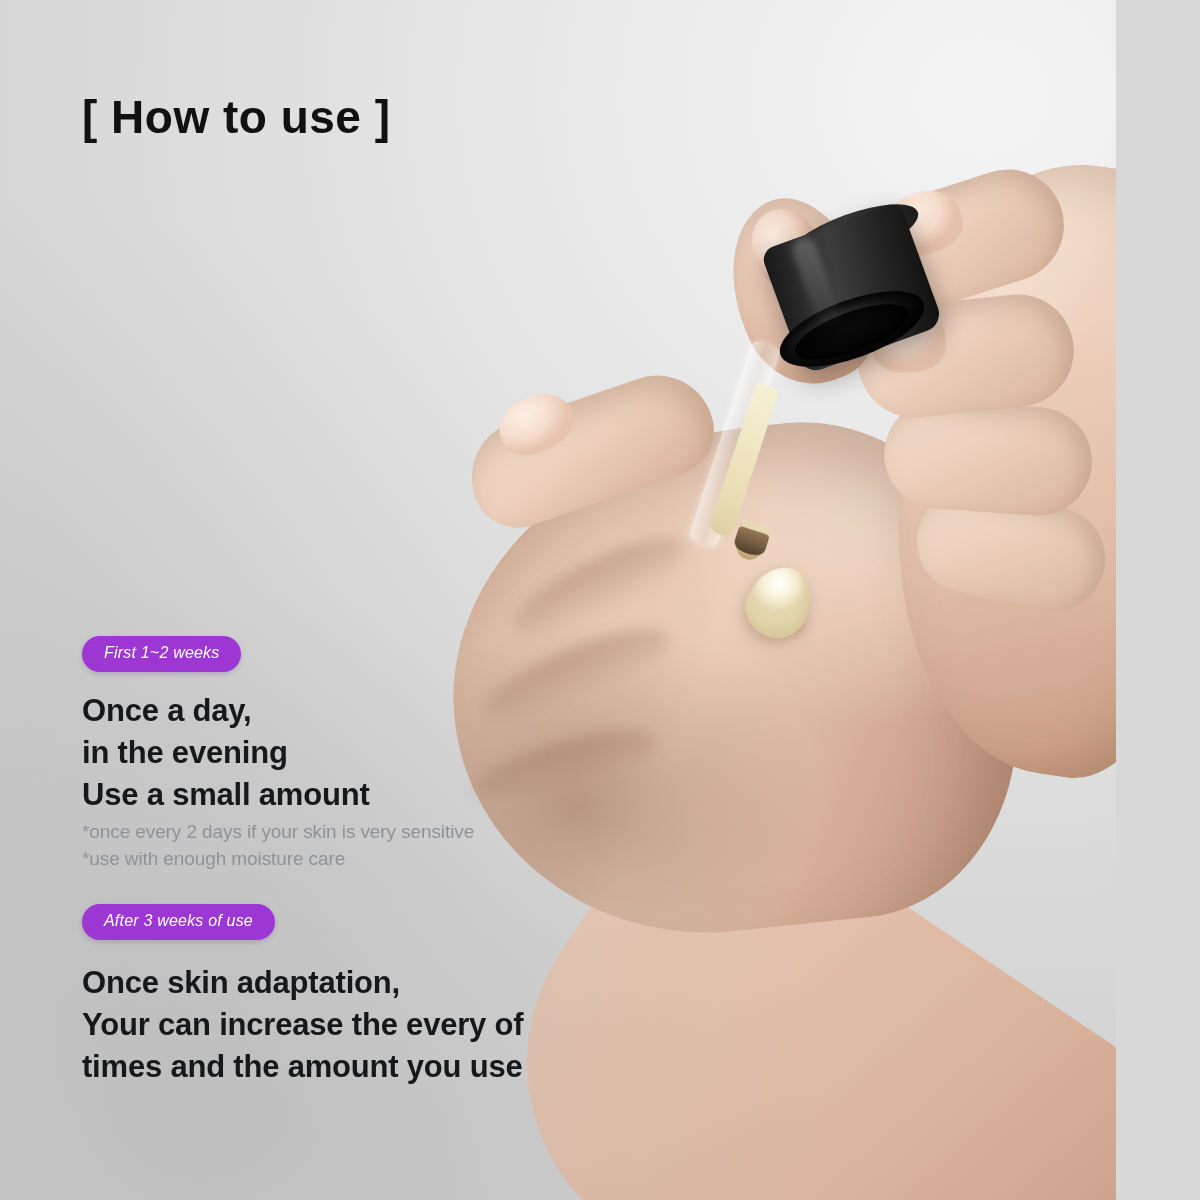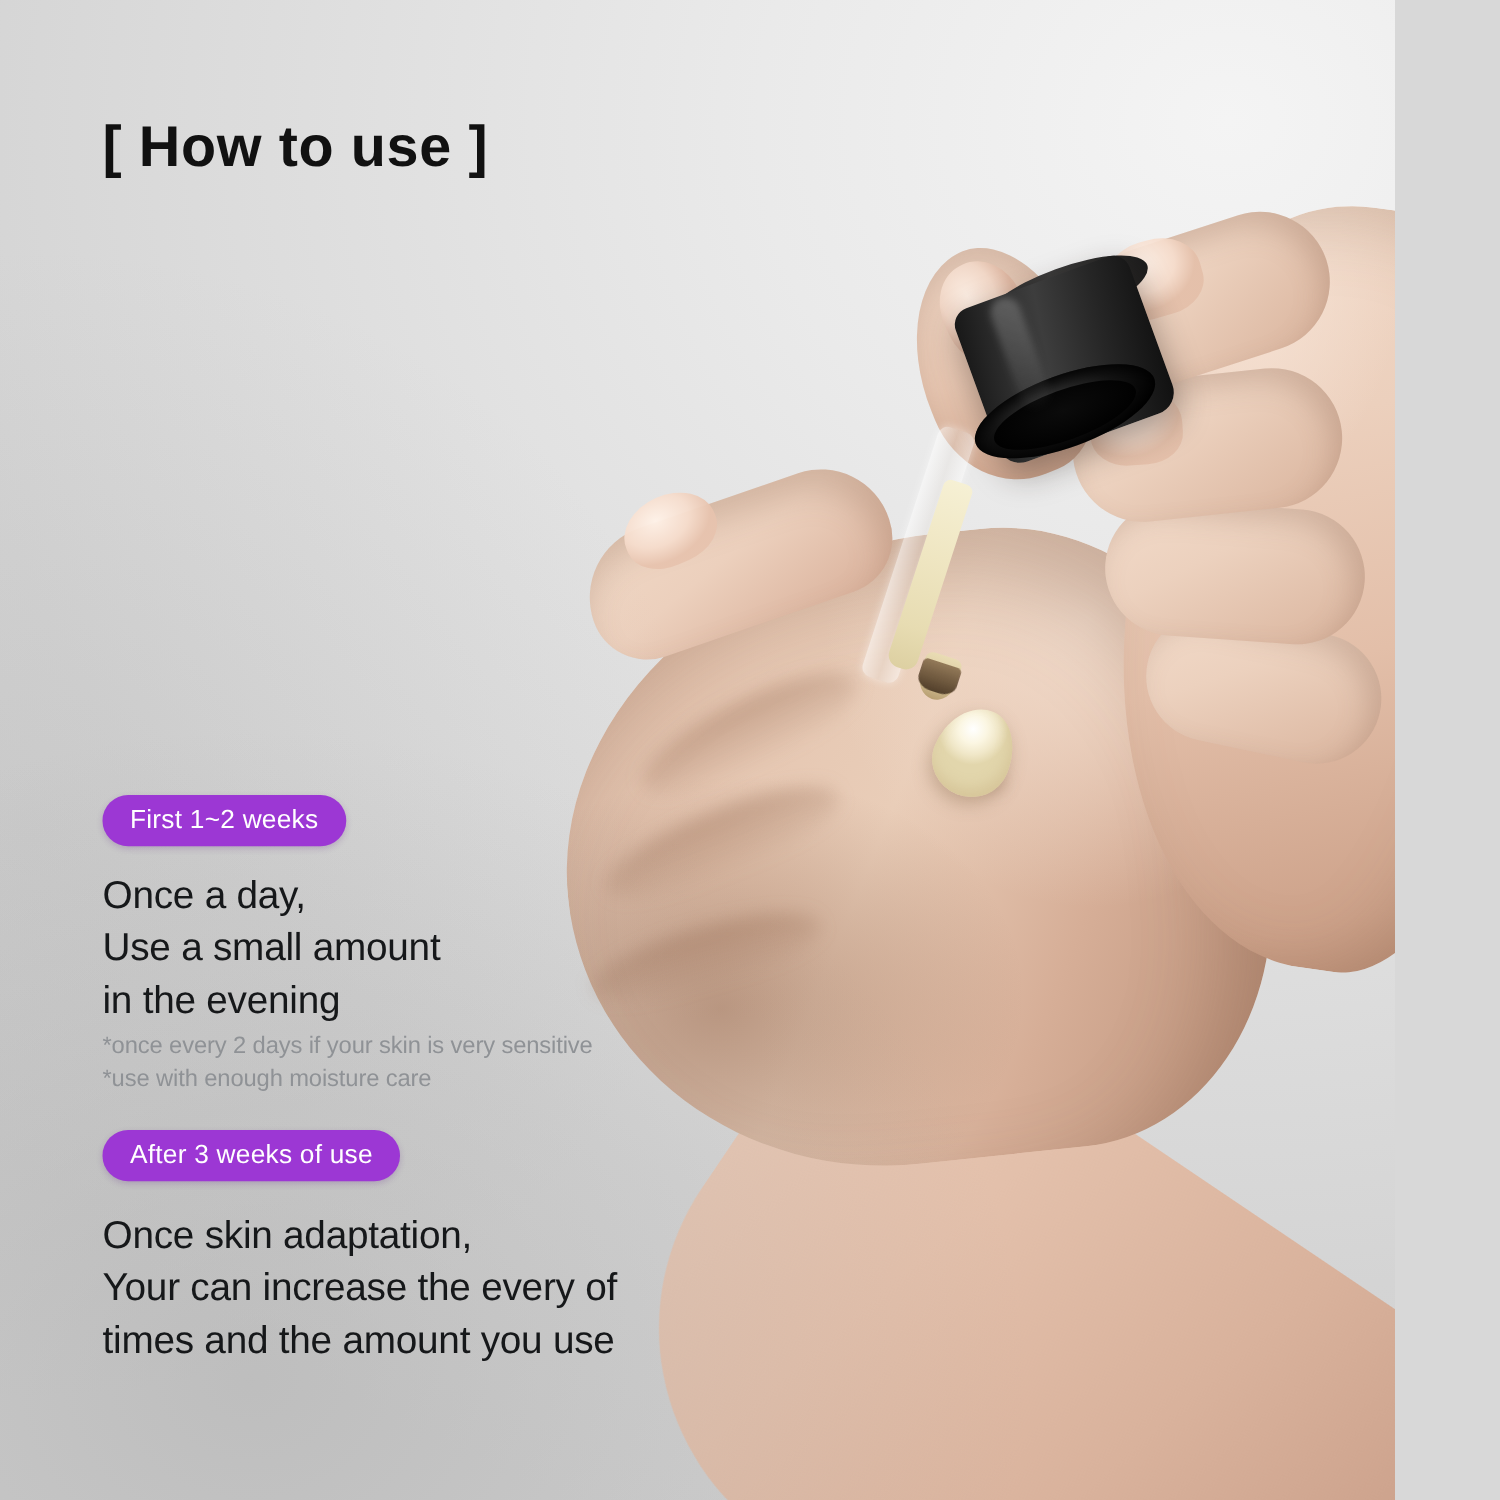--- a/index.html
+++ b/index.html
@@ -135,26 +135,26 @@
 
   
   .title{position:absolute;left:82px;top:90px;
     font-size:46px;font-weight:700;color:#111;letter-spacing:.5px;white-space:nowrap;}
 
   .block{position:absolute;left:82px;}
   .b1{top:636px;}
   .b2{top:904px;}
 
   .badge{display:inline-block;background:#9c37d4;color:#fff;
-    font-size:21px;font-weight:400;letter-spacing:.2px;
+    font-size:16px;font-weight:400;letter-spacing:.2px;
     padding:9px 22px 11px 22px;border-radius:26px;line-height:1;
-    box-shadow:0 2px 5px rgba(90,30,130,.22);}
+    box-shadow:0 2px 5px rgba(90,30,130,.22);font-style:italic;}
 
   .lines{margin-top:18px;}
-  .line{font-size:31px;font-weight:400;color:#16181a;line-height:1.36;letter-spacing:-.2px;white-space:nowrap;}
+  .line{font-size:31px;font-weight:700;color:#16181a;line-height:1.36;letter-spacing:-.2px;white-space:nowrap;}
 
   .notes{margin-top:3px;}
   .note{font-size:19px;color:#8f9296;line-height:1.42;letter-spacing:-.1px;white-space:nowrap;}
 
   .b2 .lines{margin-top:22px;}
 </style>
 </head>
 <body>
 
 <div class="stage">
@@ -198,22 +198,22 @@
   </div>
 
   <div class="vignette"></div>
 
   <div class="title">[ How to use ]</div>
 
   <div class="block b1">
     <span class="badge">First 1~2 weeks</span>
     <div class="lines">
       <div class="line">Once a day,</div>
+      <div class="line">in the evening</div>
       <div class="line">Use a small amount</div>
-      <div class="line">in the evening</div>
     </div>
     <div class="notes">
       <div class="note">*once every 2 days if your skin is very sensitive</div>
       <div class="note">*use with enough moisture care</div>
     </div>
   </div>
 
   <div class="block b2">
     <span class="badge">After 3 weeks of use</span>
     <div class="lines">

